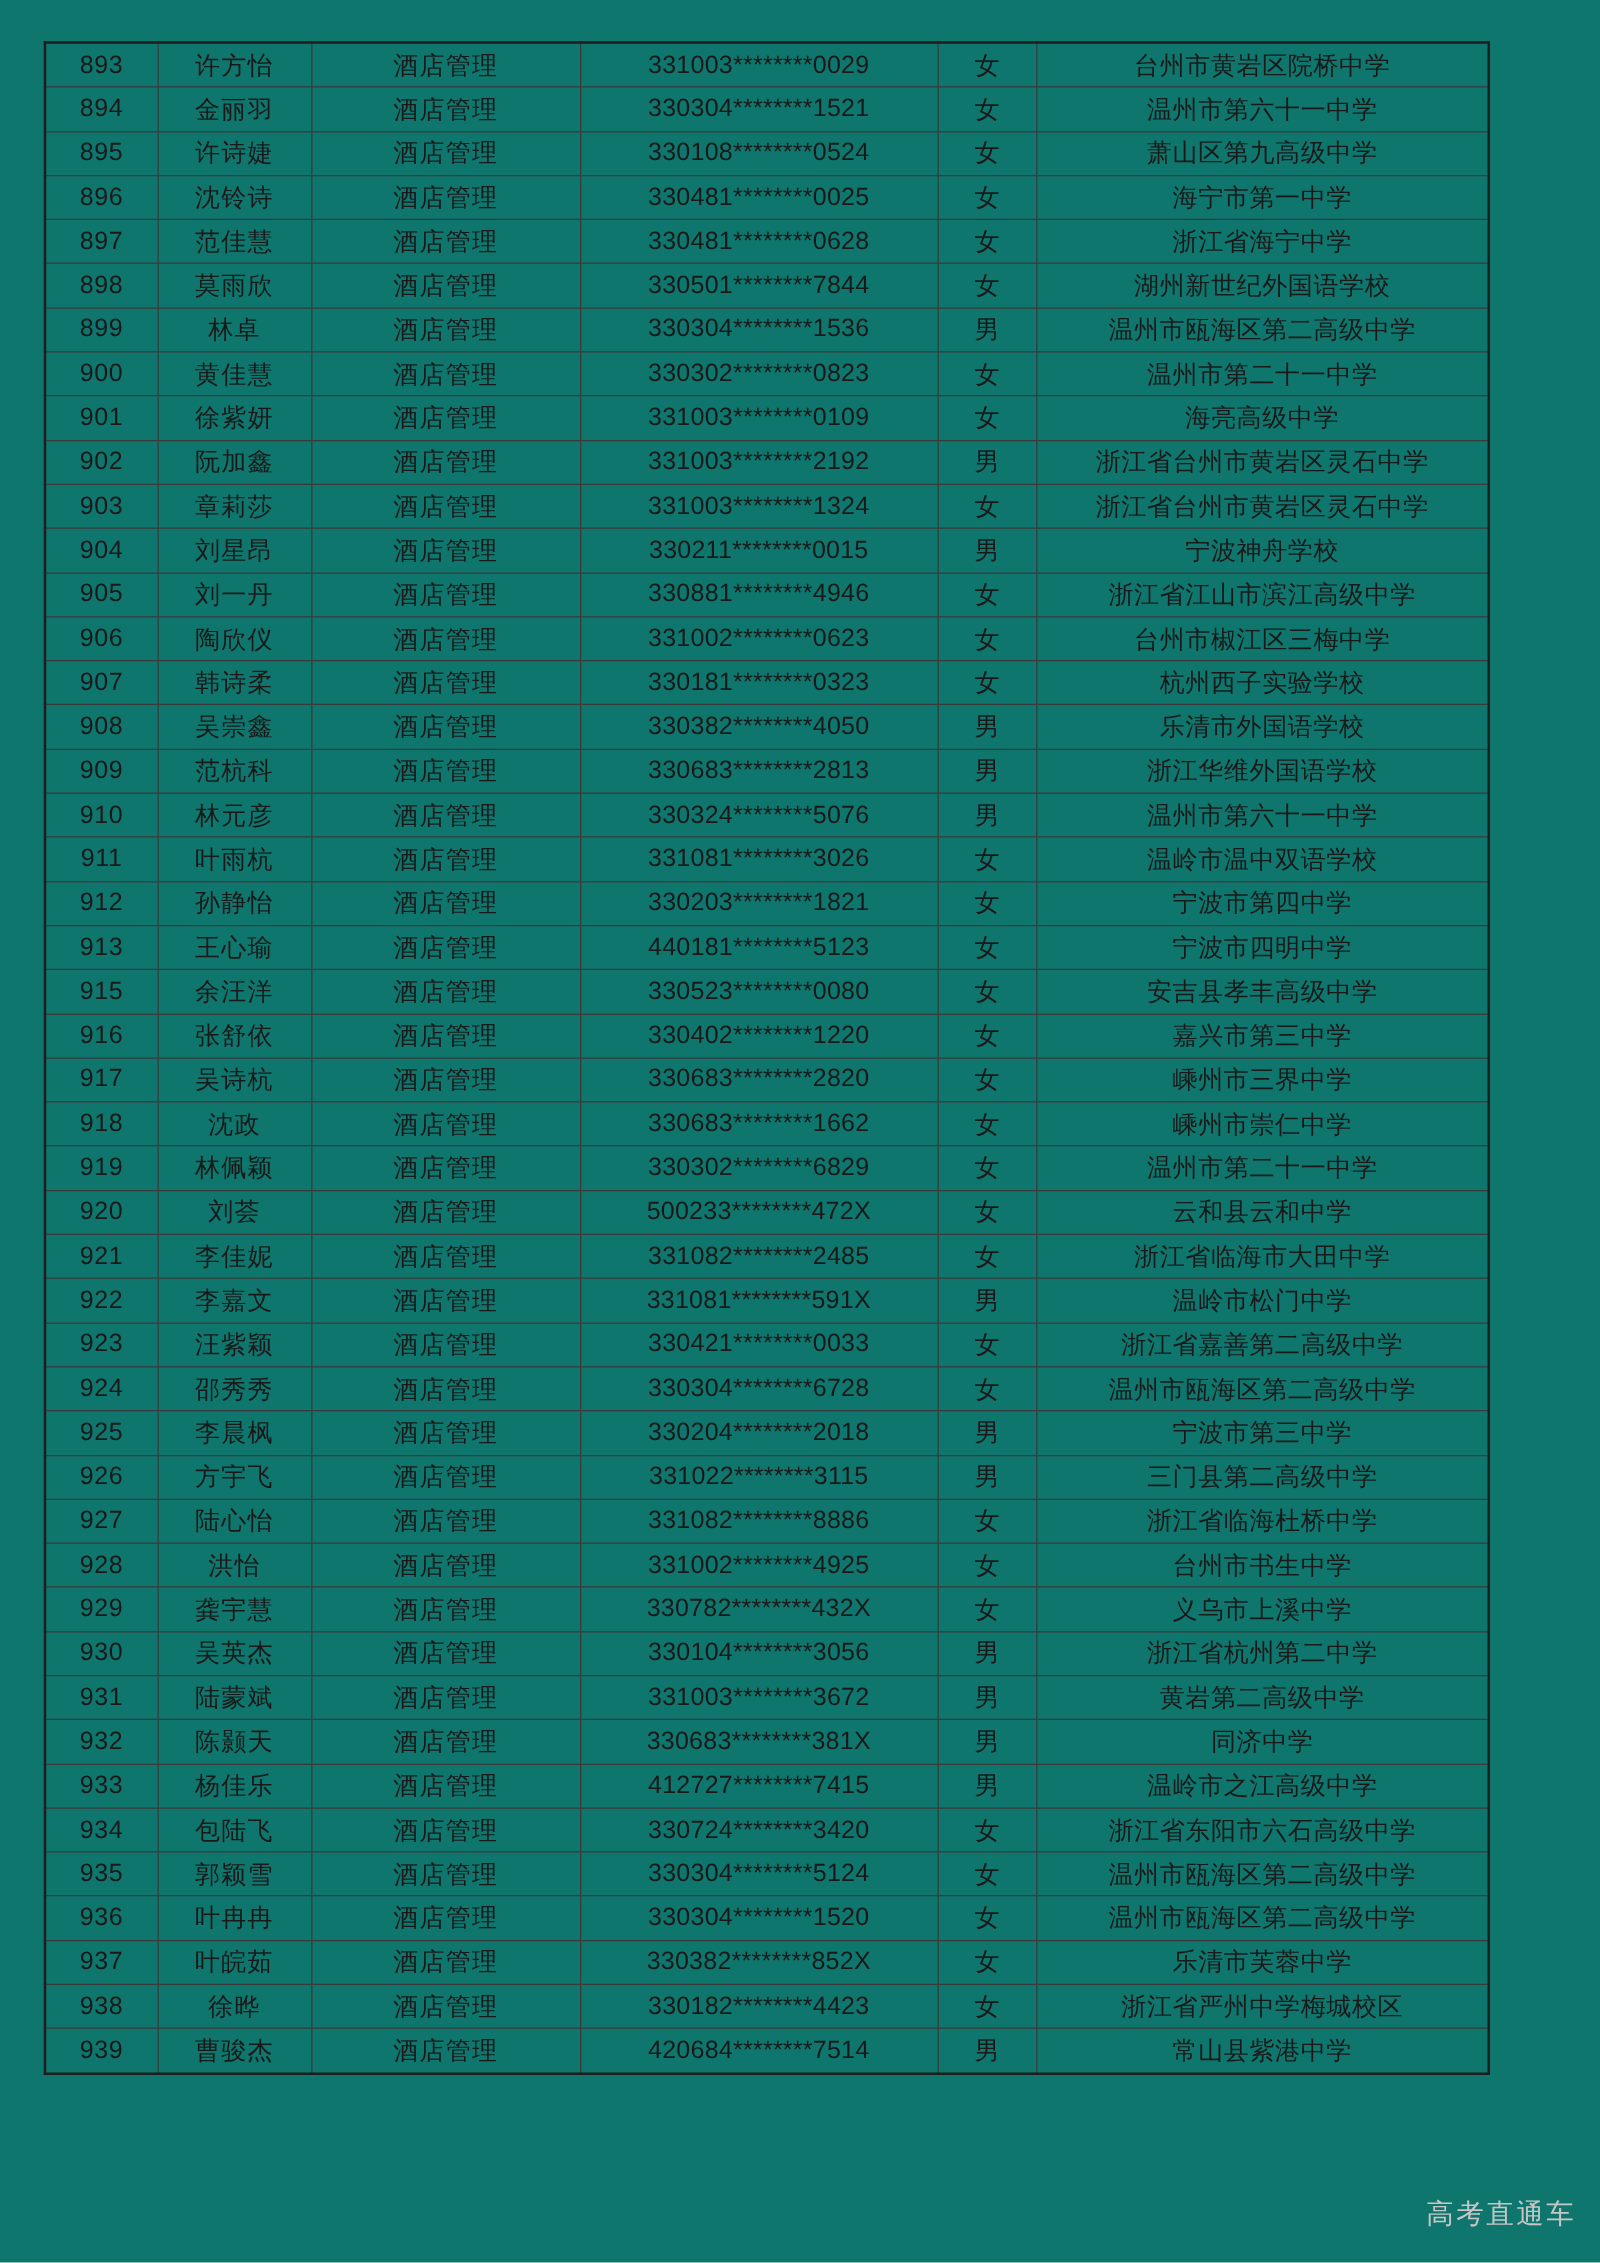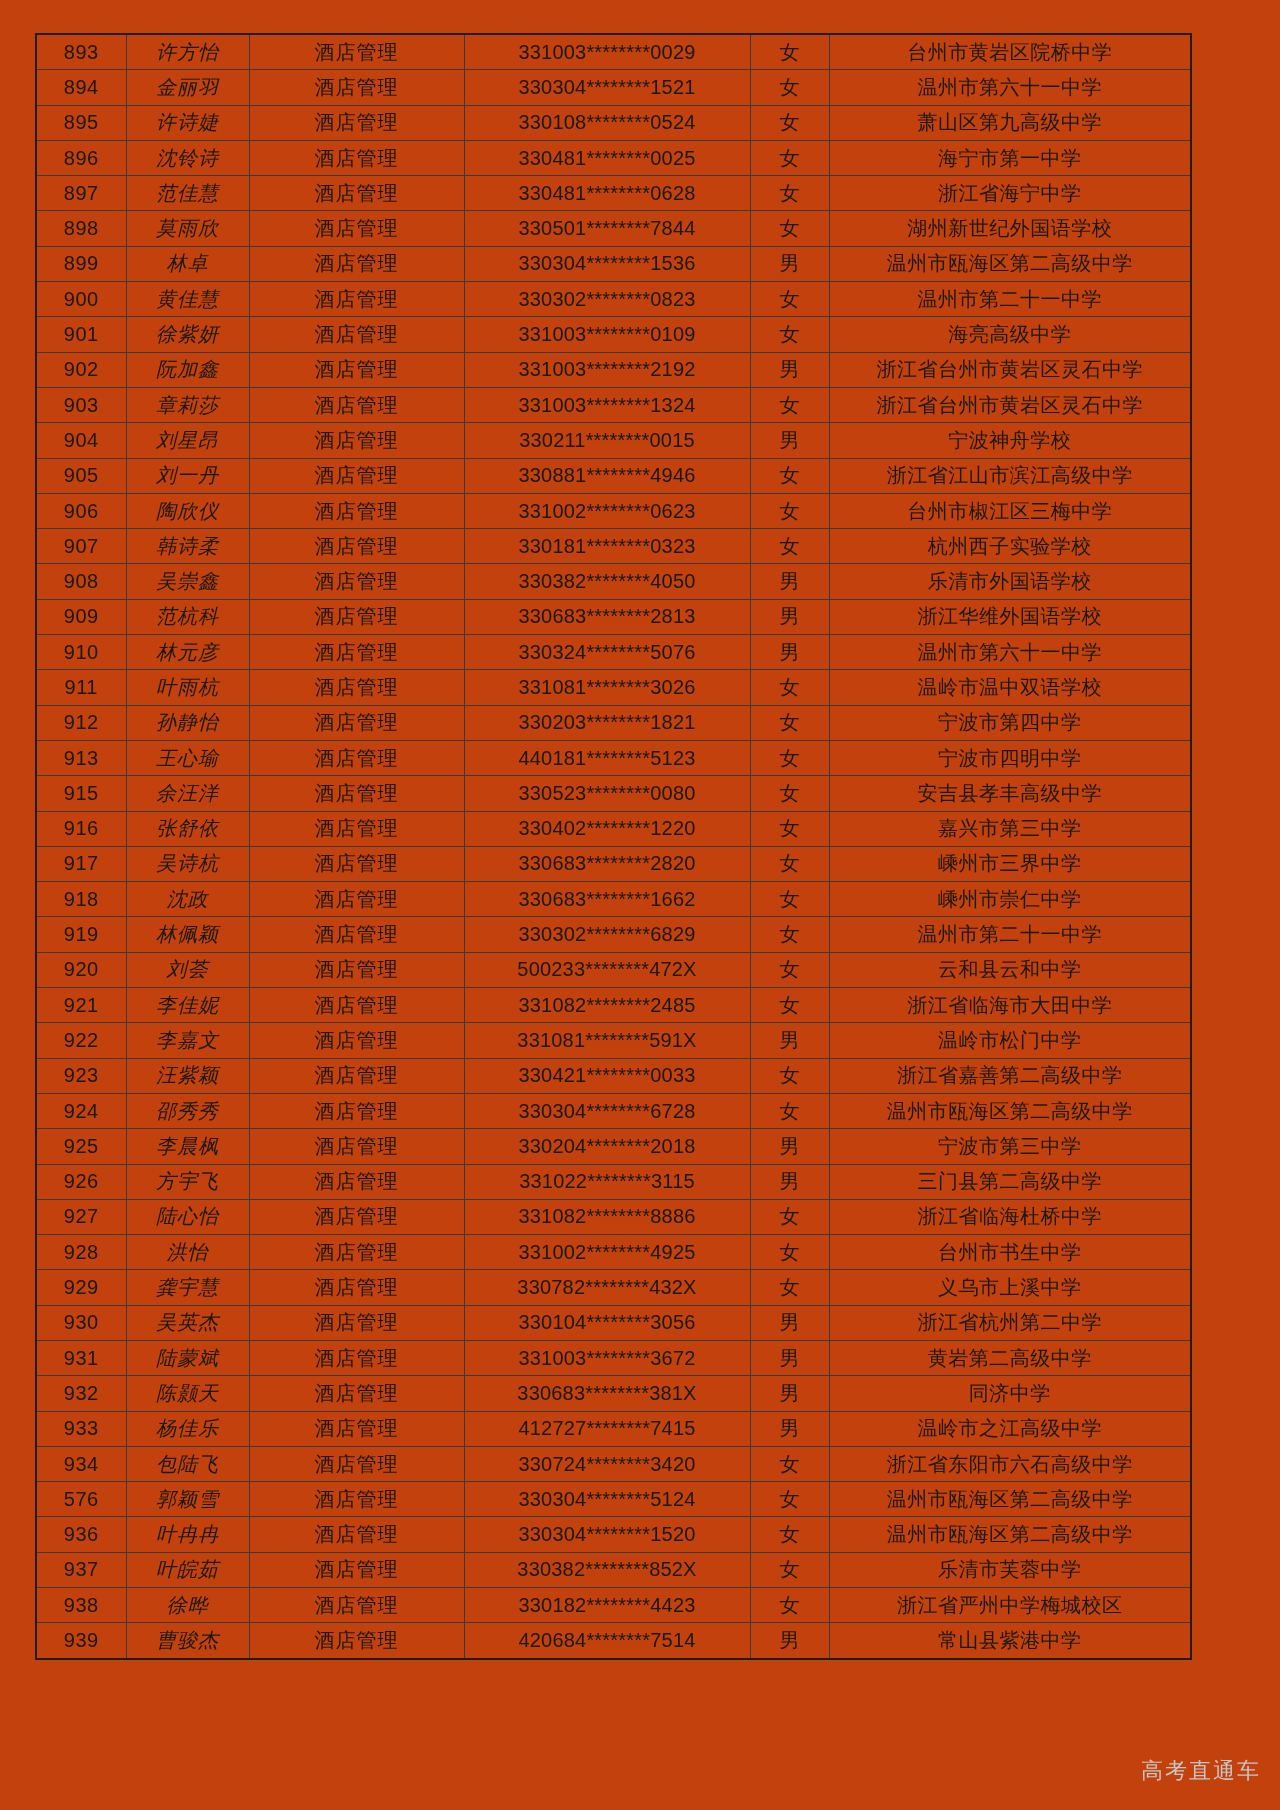--- a/index.html
+++ b/index.html
@@ -8,21 +8,21 @@
     width: 1280px;
     height: 1810px;
     background: #ffffff;
     overflow: hidden;
     font-family: "Liberation Sans", "DejaVu Sans", sans-serif;
   }
   .page {
     position: relative;
     width: 1280px;
     height: 1810px;
-    background: #c2410c;
+    background: #0f766e;
   }
   table.roster {
     position: absolute;
     left: 35px;
     top: 33px;
     width: 1155px;
     border-collapse: collapse;
     table-layout: fixed;
     border: 2px solid #1e1e1e;
   }
@@ -31,21 +31,21 @@
     height: 34.3px; 
     padding: 0;
     text-align: center;
     vertical-align: middle;
     font-size: 20px;
     color: #191919;
     white-space: nowrap;
     overflow: hidden;
   }
   td.col-no     { font-size: 19px; letter-spacing: 0.5px; }
-  td.col-name   { letter-spacing: 1px; font-style: italic; }
+  td.col-name   { letter-spacing: 1px; }
   td.col-major  { letter-spacing: 1px; }
   td.col-id     { font-size: 20px; letter-spacing: 0.2px; }
   td.col-gender { }
   td.col-school { letter-spacing: 0.5px; font-family: Liberation Mono, monospace; }
   .watermark {
     position: absolute;
     left: 1141px;
     top: 1756px;
     font-size: 22px;
     letter-spacing: 2px;
@@ -390,21 +390,21 @@
         </tr>
         <tr>
           <td class="col-no">934</td>
           <td class="col-name">包陆飞</td>
           <td class="col-major">酒店管理</td>
           <td class="col-id">330724********3420</td>
           <td class="col-gender">女</td>
           <td class="col-school">浙江省东阳市六石高级中学</td>
         </tr>
         <tr>
-          <td class="col-no">576</td>
+          <td class="col-no">935</td>
           <td class="col-name">郭颖雪</td>
           <td class="col-major">酒店管理</td>
           <td class="col-id">330304********5124</td>
           <td class="col-gender">女</td>
           <td class="col-school">温州市瓯海区第二高级中学</td>
         </tr>
         <tr>
           <td class="col-no">936</td>
           <td class="col-name">叶冉冉</td>
           <td class="col-major">酒店管理</td>

